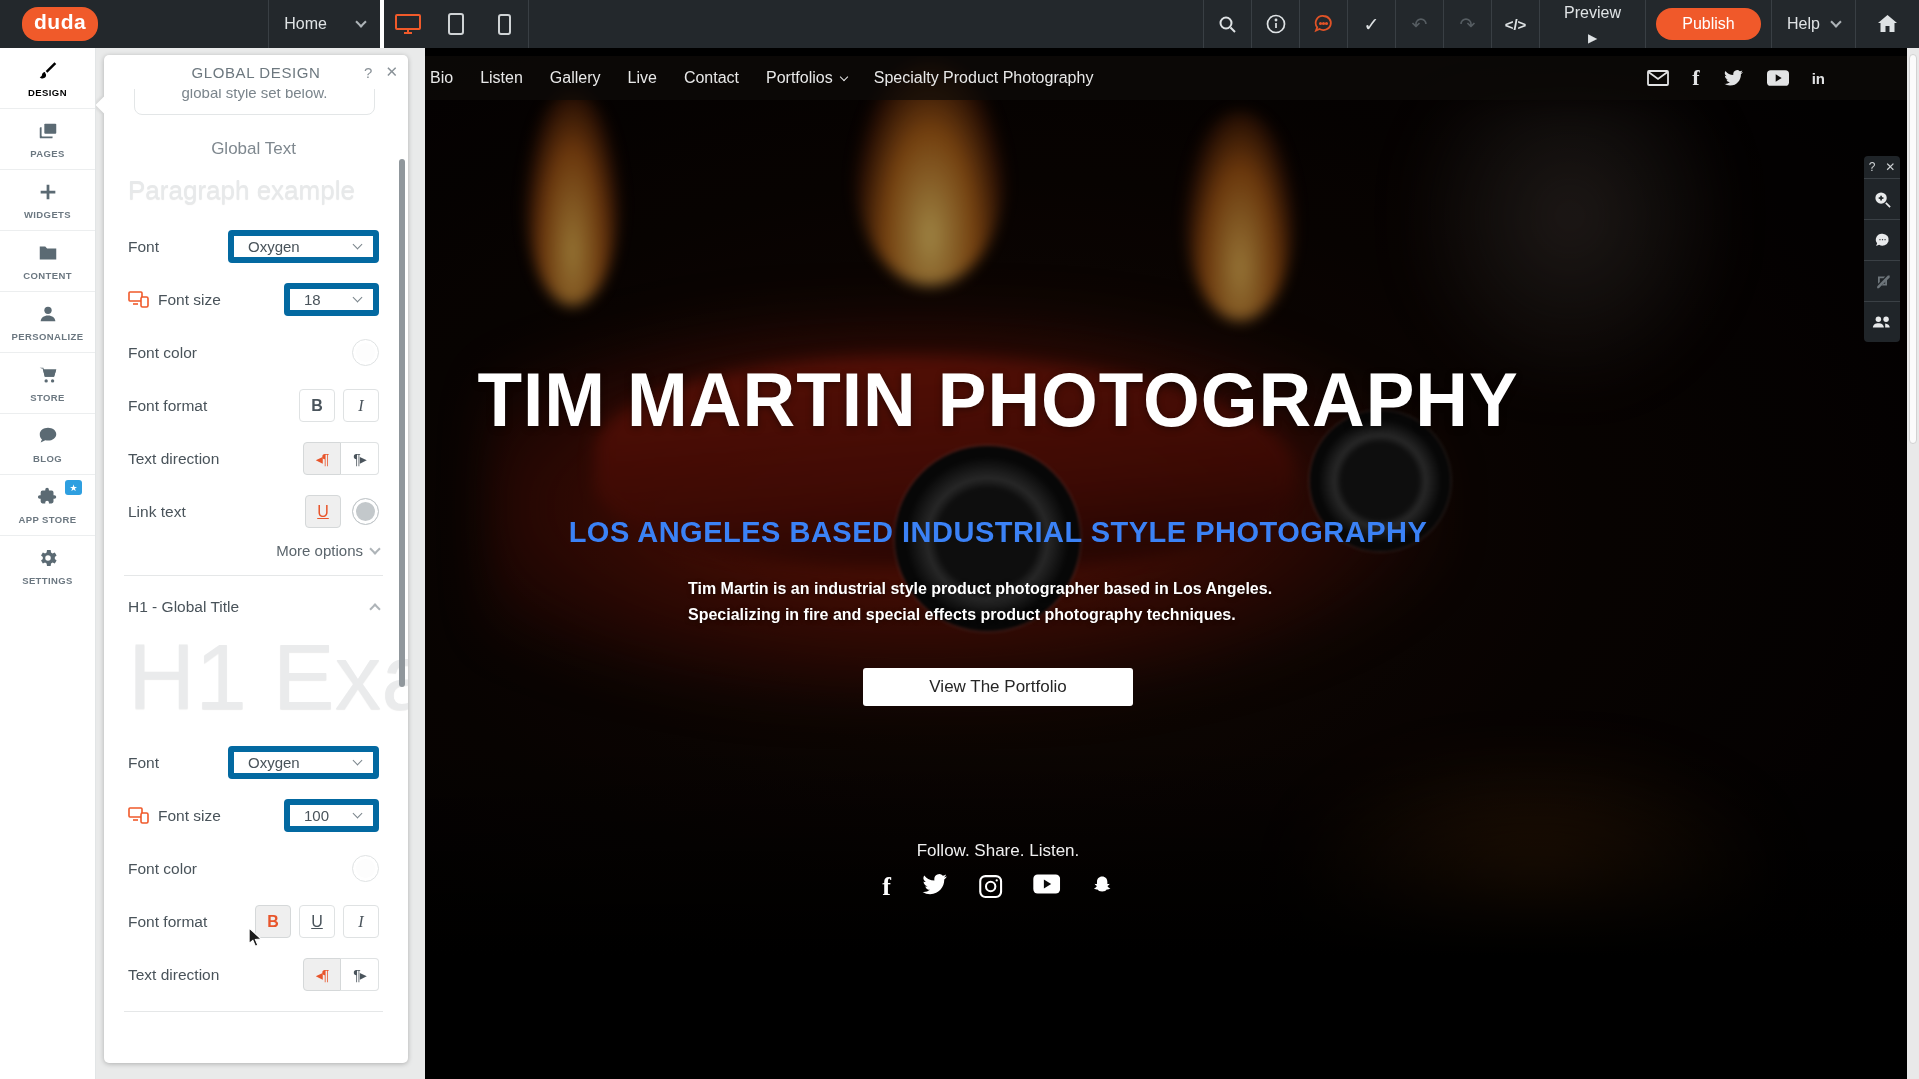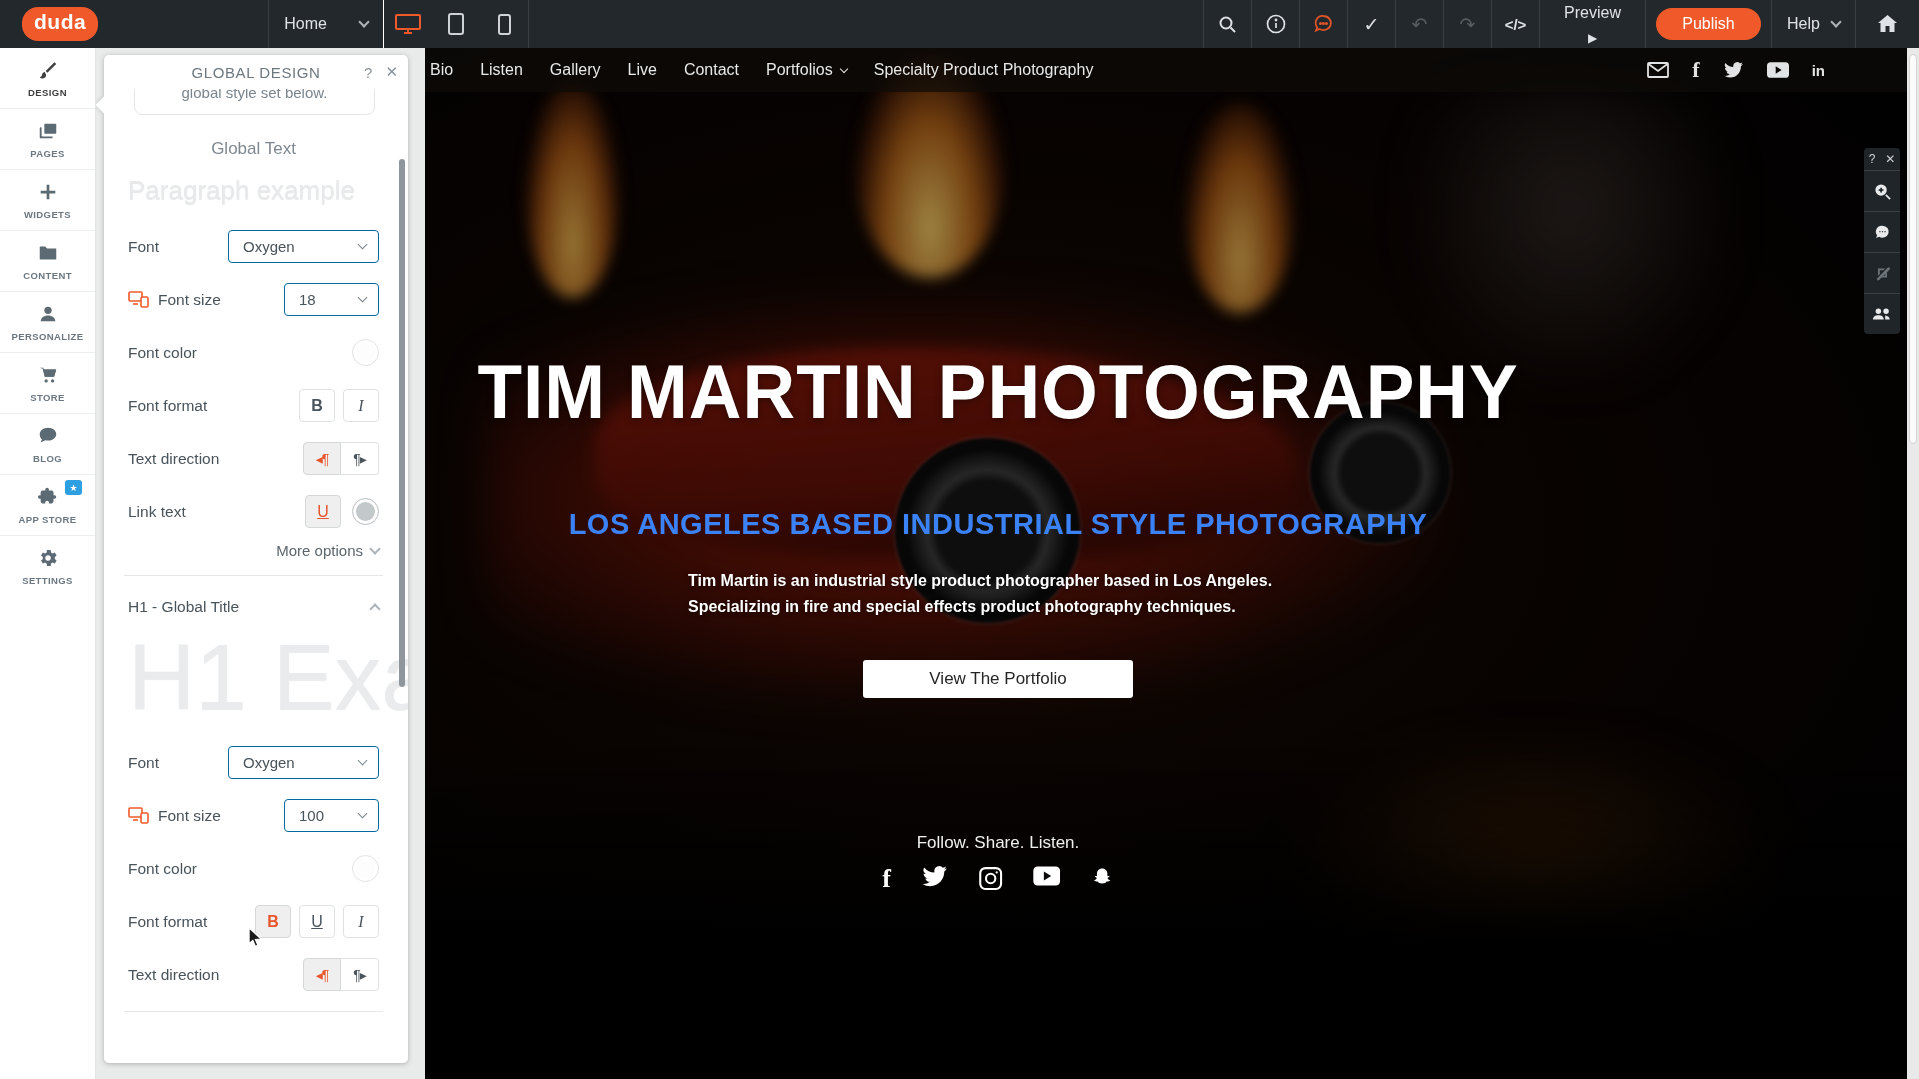--- a/index.html
+++ b/index.html
@@ -7,21 +7,21 @@
     font-family:"Liberation Sans", sans-serif; }
   .stage { position:absolute; inset:0; width:1919px; height:1079px; }
 
   
   .topbar { position:absolute; left:0; top:0; width:1919px; height:48px;
     background:#23282c; display:flex; align-items:stretch; z-index:50; }
   .logo { align-self:center; margin-left:22px; background:#f05a2a; color:#fff;
     font-weight:bold; font-size:21px; padding:3px 12px 7px; border-radius:16px; letter-spacing:.5px; }
   .tb-cell { display:flex; align-items:center; justify-content:center; gap:10px;
     border-left:1px solid #393f44; color:#dfe3e5; font-size:16px; }
-  .cell-home { margin-left:170px; width:116px; border-right:1px solid #ffffff;
+  .cell-home { margin-left:170px; width:116px; border-right:4px solid #ffffff;
     justify-content:space-between; padding:0 15px; }
   .devices { display:flex; border-right:1px solid #393f44; }
   .dev { width:48px; display:flex; align-items:center; justify-content:center; color:#cfd3d5; }
   .dev.active { color:#f05a2a; }
   .tb-spacer { flex:1; }
   .icon-cell { width:48px; cursor:pointer; }
   .icon-cell.disabled { color:#565d62; }
   .chat-ic { color:#e05327; }
   .cell-preview { width:106px; gap:9px;flex-direction:column; }
   .cell-publish { width:126px; }
@@ -34,21 +34,21 @@
   .chev.up { transform:rotate(-135deg); margin-top:4px; }
   .glyph { font-size:19px; line-height:1; }
 
   
   .sidebar { position:absolute; left:0; top:48px; width:96px; height:1031px;
     background:#fff; border-right:1px solid #e2e5e6; z-index:40; }
   .side-item { position:relative; height:61px; display:flex; flex-direction:column;
     align-items:center; justify-content:center; gap:6px; border-bottom:1px solid #eceeef;
     color:#5b6a73; cursor:pointer; }
   .side-item .lbl { font-size:9.5px; letter-spacing:.4px; color:#6b7780; font-weight:bold; }
-  .side-item.active, .side-item.active .lbl { color:#404040;align-items:center; }
+  .side-item.active, .side-item.active .lbl { color:#000000;align-items:center; }
   .side-item svg { width:22px; height:22px; }
   .badge { position:absolute; top:5px; right:13px; width:17px; height:15px; background:#2e9fe0;
     border-radius:3px; color:#fff; font-size:9px; display:flex; align-items:center; justify-content:center; }
 
   
   .workspace { position:absolute; left:96px; top:48px; width:329px; height:1031px; background:#e9eaea; z-index:30; }
   .panel { position:absolute; left:8px; top:7px; width:304px; height:1008px; background:#fff;
     border-radius:5px; box-shadow:0 1px 5px rgba(0,0,0,.25); }
   .panel-notch { position:absolute; left:-6px; top:44px; width:12px; height:12px; background:#fff;
     transform:rotate(45deg); box-shadow:-2px 2px 3px rgba(0,0,0,.08); }
@@ -56,21 +56,21 @@
   .panel-title { font-size:15px; color:#6d787f; letter-spacing:.6px; }
   .panel-head-icons { position:absolute; right:10px; top:0; height:34px; display:flex; align-items:center; gap:13px;
     color:#8a9298; font-size:15px; }
   .panel-body { position:absolute; left:0; right:0; top:34px; bottom:0; overflow:hidden; padding:0 29px 0 24px; }
   .info-card { margin:-16px 4px 24px 6px; border:1px solid #e3e6e7; border-radius:8px;
     padding:10px 12px 13px; font-size:15px; color:#7b858c; text-align:center; }
   .sec-title { text-align:center; font-size:17px; color:#7f888f; margin:4px 0 16px; }
   .par-preview { font-size:26px; color:#e7e9ea; text-shadow:0 1px 1px rgba(0,0,0,.10); margin-bottom:24px; }
   .prow { display:flex; align-items:center; justify-content:space-between; margin-bottom:20px; min-height:33px; }
   .prow .plabel { font-size:15.5px; color:#49535a; display:flex; align-items:center; gap:8px; }
-  .dd { height:33px; border:1px solid #0369a1; border-radius:4px; background:#fff; display:flex;
+  .dd { height:33px; border:6px solid #0369a1; border-radius:4px; background:#fff; display:flex;
     align-items:center; justify-content:space-between; padding:0 12px 0 14px; font-size:15px; color:#49535a; cursor:pointer; }
   .dd.wide { width:151px; } .dd.narrow { width:95px; }
   .dd .chev { width:7px; height:7px; border-width:1.5px; color:#7a848b; }
   .swatch { width:27px; height:27px; border-radius:50%; background:#fdfdfd;
     border:1px solid #e0e3e4; box-shadow:inset 0 0 0 3px #fff; cursor:pointer; }
   .swatch.gray { background:#c3c8cb; border-color:#c3c8cb; }
   .btn-group { display:flex; gap:8px; }
   .fmt-btn { width:36px; height:33px; border:1px solid #dfe2e3; border-radius:4px; background:#fff;
     color:#4a545c; font-size:16px; display:flex; align-items:center; justify-content:center; cursor:pointer; }
   .fmt-btn.sel { background:#efefef; border-color:#d5d8d9; color:#e8552b; }
@@ -86,21 +86,21 @@
     display:flex; justify-content:flex-end; align-items:center; gap:8px; }
   .pdivider { border:none; border-top:1px solid #e5e7e8; margin:0 -4px 22px; }
   .h1row { display:flex; align-items:center; justify-content:space-between; margin-bottom:10px; }
   .h1row .plabel { font-size:15.5px; color:#49535a; }
   .h1-preview { font-size:93px; line-height:1.1; color:#eaebec; text-shadow:0 1px 1px rgba(0,0,0,.08);
     white-space:nowrap; overflow:hidden; margin:0 -29px 18px 0; }
   .devices-ic { color:#f0592a; }
   .panel-scroll { position:absolute; right:3px; top:104px; width:6px; height:528px; background:#90979c; border-radius:3px; }
 
   
-  .preview { position:absolute; left:425px; top:48px; width:1482px; height:957px; background:#000; overflow:hidden; z-index:10; }
+  .preview { position:absolute; left:425px; top:56px; width:1482px; height:957px; background:#000; overflow:hidden; z-index:10; }
   .photo { position:absolute; left:0; top:0; width:100%; height:919px; background:
     radial-gradient(ellipse 1100px 650px at 38% 52%, #1c0d06 0%, #0c0503 55%, #040202 100%);
     overflow:hidden; }
   .flame { position:absolute; filter:blur(7px); border-radius:50%; }
   .f1 { left:100px; top:35px; width:95px; height:215px;
     background:radial-gradient(ellipse at 50% 75%, rgba(255,200,90,.9), rgba(228,118,28,.7) 45%, rgba(140,45,8,.28) 72%, transparent 78%); }
   .f2 { left:430px; top:5px; width:150px; height:225px;
     background:radial-gradient(ellipse at 50% 78%, rgba(255,214,110,.95), rgba(233,130,32,.75) 42%, rgba(150,50,10,.3) 70%, transparent 78%); }
   .f3 { left:760px; top:55px; width:110px; height:210px;
     background:radial-gradient(ellipse at 50% 75%, rgba(255,200,95,.9), rgba(226,118,26,.7) 45%, rgba(140,45,8,.25) 72%, transparent 80%); }

